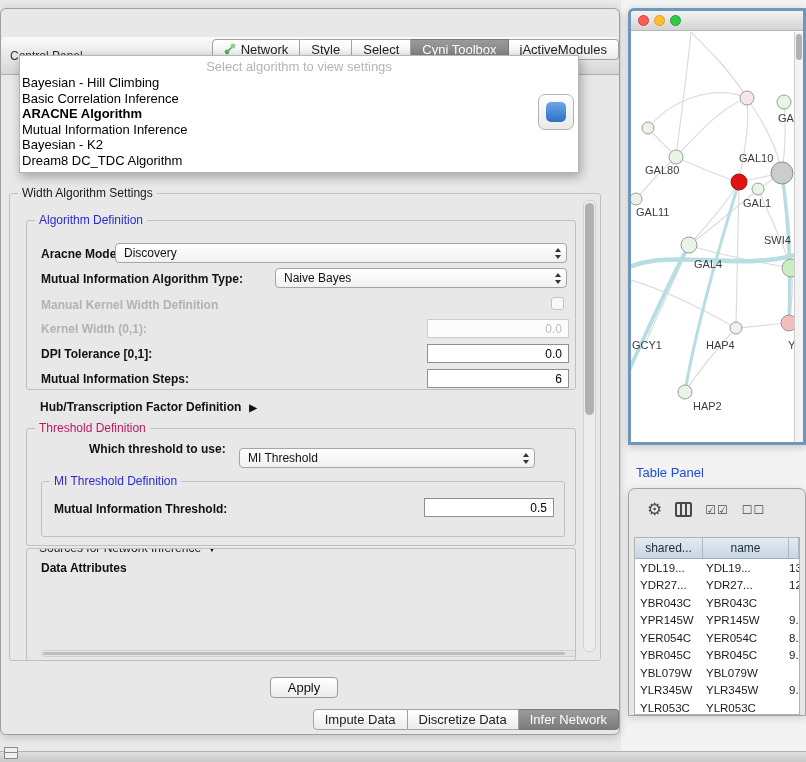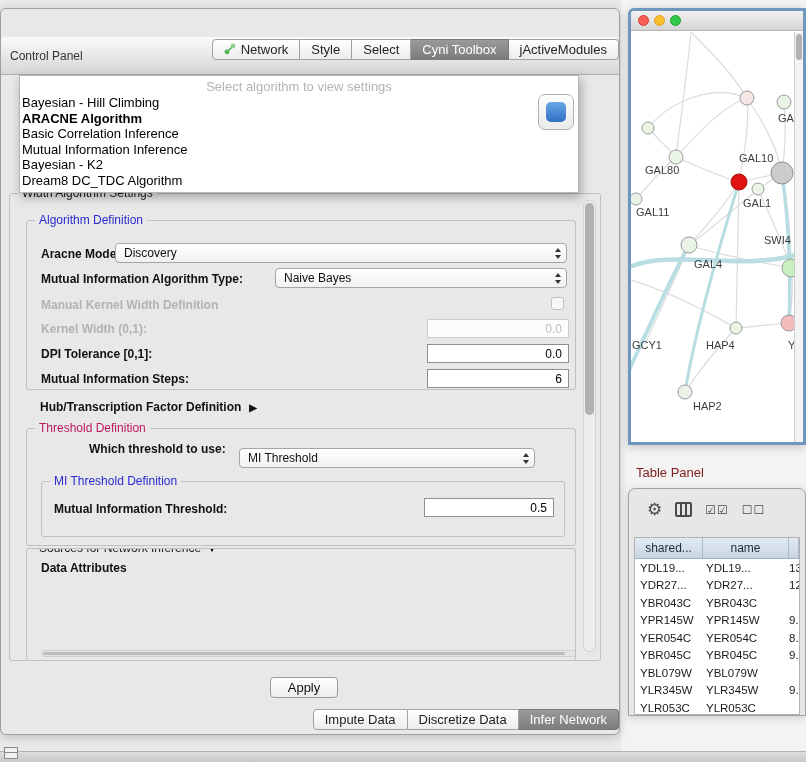--- a/index.html
+++ b/index.html
@@ -18,21 +18,21 @@
   .win-btn { font-size:12px; color:#444; margin-left:8px; cursor:default; line-height:12px; }
 
   .seg-wrap { left:0; right:0; top:30px; display:flex; justify-content:flex-end; }
   .seg-tab { font-size:13px; color:#222; background:linear-gradient(#ffffff,#ececec);
     border:1px solid #a2a2a2; border-left:none; padding:2px 11px 3px; display:flex; align-items:center; gap:5px; height:21px; }
   .seg-tab:first-child { border-left:1px solid #a2a2a2; border-radius:4px 0 0 4px; }
   .seg-tab:last-child { border-radius:0 4px 4px 0; }
   .seg-tab.selected { background:linear-gradient(#9a9a9a,#7c7c7c); color:#fff; border-color:#787878; }
 
   #algo-popup { left:18px; top:46px; width:560px; background:#fff; border:1px solid #b6b6b6;
-    box-shadow:2px 4px 10px rgba(0,0,0,.3); z-index:30; padding:2px 0 4px;margin-top:20px; }
+    box-shadow:2px 4px 10px rgba(0,0,0,.3); z-index:30; padding:2px 0 4px; }
   #algo-popup .prompt { color:#b4b4b4; text-align:center; font-size:13px; line-height:17px; }
   .popup-item { font-size:13px; line-height:15.5px; padding-left:2px; color:#000; white-space:nowrap; }
   .popup-item.bold { font-weight:bold; }
 
   #help-btn { left:537px; top:85px; width:36px; height:36px; background:linear-gradient(#ffffff,#eaeaea);
     border:1px solid #b3b3b3; border-radius:7px; z-index:31; display:flex; align-items:center; justify-content:center; }
   #help-btn .glyph { width:20px; height:20px; border-radius:5px; background:linear-gradient(#6aa7e8,#2f6fc4); }
 
   .groupbox { position:absolute; border:1px solid #c0c0c0; border-radius:3px; }
   .gb-title { position:absolute; top:-8px; left:8px; background:#e8e8e8; padding:0 4px; font-size:12px; color:#1a1a1a; white-space:nowrap; }
@@ -80,21 +80,21 @@
   .light.green { background:#34c84a; border:1px solid #24a334; }
   #net-canvas { position:absolute; left:0; top:21px; right:9px; bottom:0; background:#fff; overflow:hidden; }
   #net-scroll { position:absolute; right:0; top:21px; width:9px; bottom:0; background:#f3f3f3; border-left:1px solid #ccc; }
   #net-scroll .vthumb { left:1px; right:1px; }
   .edge { fill:none; stroke:#dcdcdc; stroke-width:1.2; }
   .edge-thick { fill:none; stroke:#b8dde2; stroke-linecap:round; }
   .node { stroke:#9b9b9b; stroke-width:1; }
   .node-label { font-size:11px; fill:#3c3c3c; }
 
   
-  #table-panel-label { left:636px; top:465px; font-size:13px; color:#7f1d1d; }
+  #table-panel-label { left:636px; top:465px; font-size:13px; color:#1d4ed8; }
   #table-window { left:628px; top:488px; width:178px; height:228px; background:#e7e7e7; border:1px solid #a3a3a3;
     border-radius:7px 7px 0 0; overflow:hidden; box-shadow:0 2px 8px rgba(0,0,0,.15); }
   .tp-toolbar { position:absolute; top:12px; left:18px; display:flex; align-items:center; gap:13px; }
   .gear { font-size:17px; color:#4a4a4a; line-height:17px; }
   .columns-icon { width:17px; height:15px; border:2px solid #4a4a4a; border-radius:2px; position:relative; }
   .columns-icon::before, .columns-icon::after { content:""; position:absolute; top:0; bottom:0; width:2px; background:#4a4a4a; }
   .columns-icon::before { left:3px; } .columns-icon::after { left:8px; }
   .checks { font-size:12px; color:#4a4a4a; letter-spacing:1px; }
   #data-table { position:absolute; left:5px; right:5px; top:48px; bottom:0; background:#fff; border:1px solid #b2b2b2; overflow:hidden; }
   .thead { display:flex; height:21px; background:linear-gradient(#e3ebf3,#c8d5e3); border-bottom:1px solid #9fb0c2;
@@ -141,22 +141,22 @@
       <span>Cyni Toolbox</span>
     </div>
     <div class="seg-tab">
       <span>jActiveModules</span>
     </div>
   </div>
 
   <div id="algo-popup" class="abs">
     <div class="prompt">Select algorithm to view settings</div>
     <div class="popup-item">Bayesian - Hill Climbing</div>
+    <div class="popup-item">Basic Correlation Inference</div>
     <div class="popup-item bold">ARACNE Algorithm</div>
-    <div class="popup-item">Basic Correlation Inference</div>
     <div class="popup-item">Mutual Information Inference</div>
     <div class="popup-item">Bayesian - K2</div>
     <div class="popup-item">Dream8 DC_TDC Algorithm</div>
   </div>
 
   <div id="help-btn" class="abs">
     <div class="glyph"></div>
   </div>
 
   <div id="settings-group" class="groupbox">

